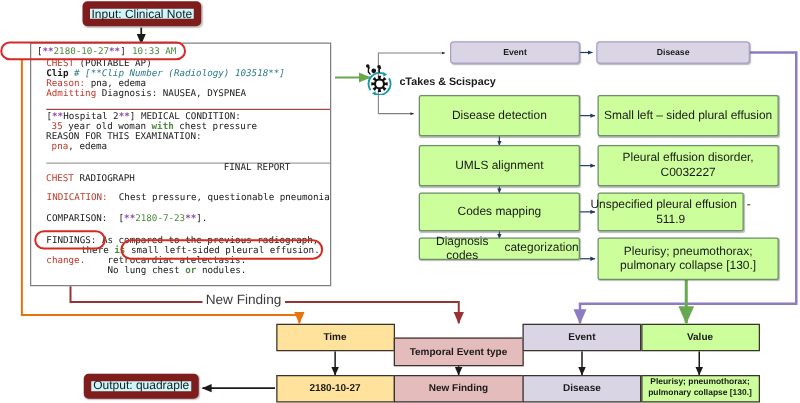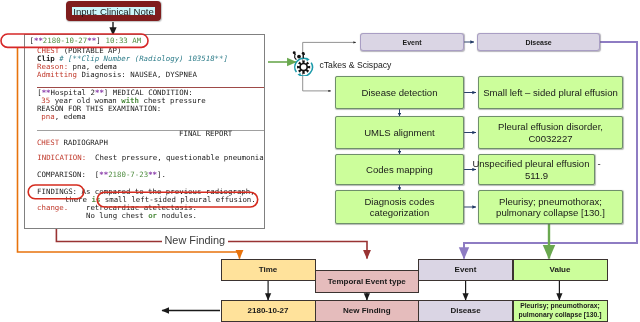--- a/index.html
+++ b/index.html
@@ -52,21 +52,21 @@
   .cell{
     border:1px solid #3b3330;
     display:flex;align-items:center;justify-content:center;text-align:center;
     font-size:8.0px;font-weight:bold;color:#1a1a1a;line-height:9.5px;
   }
   .cell.time{background:#ffe29b;}
   .cell.temporal{background:#e5bcbc;}
   .cell.event{background:#dad5e4;}
   .cell.value{background:#ccfe9b;}
 
-  .gearlbl{font-size:8.65px;font-weight:normal;color:#1a1a1a;letter-spacing:0;white-space:nowrap;line-height:10px;}
+  .gearlbl{font-size:8.65px;font-weight:bold;color:#1a1a1a;letter-spacing:0;white-space:nowrap;line-height:10px;}
   .nflbl{font-size:10.9px;color:#3b3b3b;background:#fff;padding:0 2.5px;white-space:nowrap;}
 </style>
 </head>
 <body>
 
 <div id="stage">
 
   <svg class="layer" viewBox="0 0 640 322">
     <defs>
       <marker id="ar-blk" markerWidth="7" markerHeight="7" refX="5.6" refY="3" orient="auto">
@@ -123,20 +123,23 @@
     <path d="M465.6,281 L465.6,300" stroke="#1a1a1a" stroke-width="1.2" fill="none" marker-end="url(#ar-blk)"></path>
     <path d="M559.4,281 L559.4,300" stroke="#1a1a1a" stroke-width="1.2" fill="none" marker-end="url(#ar-blk)"></path>
 
     <path d="M220,310.5 L162,310.5" stroke="#1a1a1a" stroke-width="1.3" fill="none" marker-end="url(#ar-blk)"></path>
   </svg>
 
   <div class="abs terminal" style="left:66px;top:1px;width:95px;height:20px;">
     <span>Input: Clinical Note</span>
   </div>
 
+  <div class="abs terminal" style="left:67px;top:298.5px;width:92px;height:20px;">
+    <span>Output: quadraple</span>
+  </div>
 
   <div class="abs" id="note" style="left:24px;top:34px;width:241px;height:195px;">
     <div class="ln" style="left:4.5px;top:2.2px;"><span class="c-blk">[</span><span class="c-purple bold">**</span><span class="c-green">2180-10-27</span><span class="c-purple bold">**</span><span class="c-blk">]</span><span class="c-green" style="padding-left:5px;">10:33 AM</span></div>
     <div class="ln" style="left:12px;top:12.2px;"><span class="c-red">CHEST</span><span class="c-blk"> (PORTABLE AP)</span></div>
     <div class="ln" style="left:12px;top:20.2px;"><span class="c-blk bold">Clip</span><span class="c-teal"> # [**Clip Number (Radiology) 103518**]</span></div>
     <div class="ln" style="left:12px;top:28.2px;"><span class="c-red">Reason:</span><span class="c-blk"> pna, edema</span></div>
     <div class="ln" style="left:12px;top:36.2px;"><span class="c-red">Admitting</span><span class="c-blk"> Diagnosis: NAUSEA, DYSPNEA</span></div>
 
     <div class="divider red" style="left:11.5px;top:52.3px;width:228px;"></div>
 
@@ -197,21 +200,21 @@
 
   <div class="abs gbox" style="left:335px;top:76px;width:129px;height:33px;">
     <span>Disease detection</span>
   </div>
   <div class="abs gbox" style="left:335px;top:116px;width:129px;height:33px;">
     <span>UMLS alignment</span>
   </div>
   <div class="abs gbox" style="left:335px;top:154px;width:129px;height:31px;">
     <span>Codes mapping</span>
   </div>
-  <div class="abs gbox" style="left:335px;top:190px;width:129px;height:34px;flex-direction:column;">
+  <div class="abs gbox" style="left:335px;top:190px;width:129px;height:18px;flex-direction:row;">
     <span>Diagnosis codes</span>
     <span>categorization</span>
   </div>
 
   <div class="abs gbox" style="left:478px;top:76px;width:145px;height:33px;">
     <span>Small left – sided plural effusion</span>
   </div>
   <div class="abs gbox" style="left:478px;top:116px;width:145px;height:33px;flex-direction:column;">
     <span>Pleural effusion disorder,</span>
     <span>C0032227</span>

